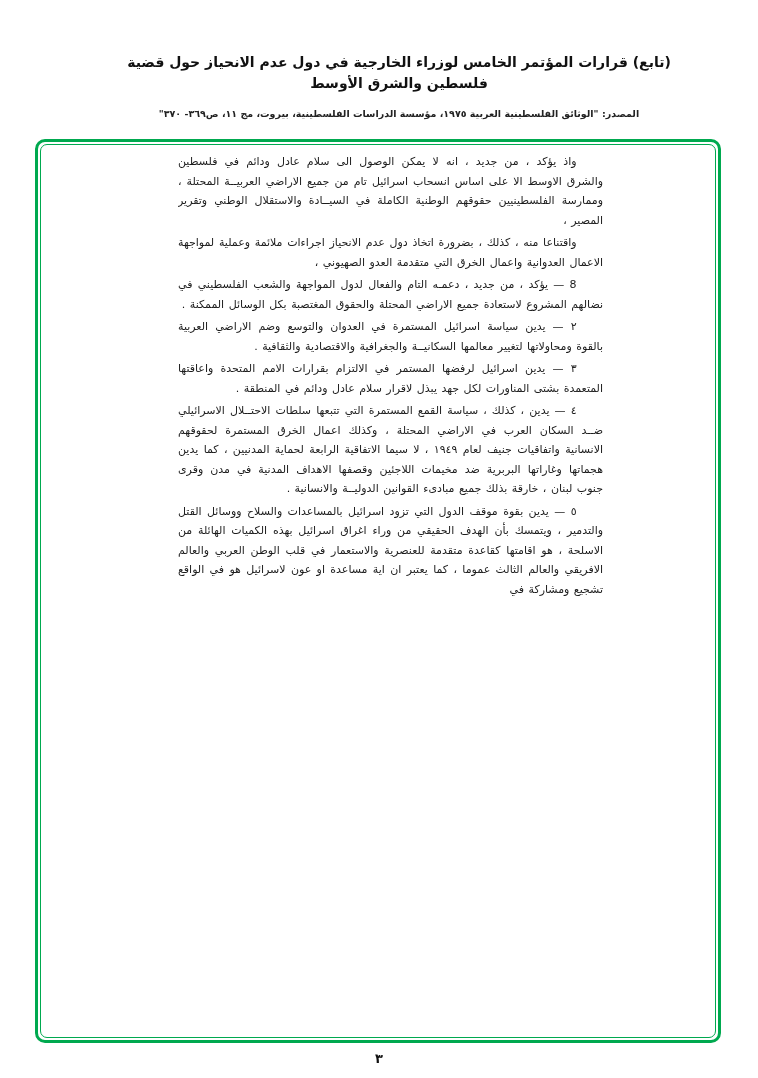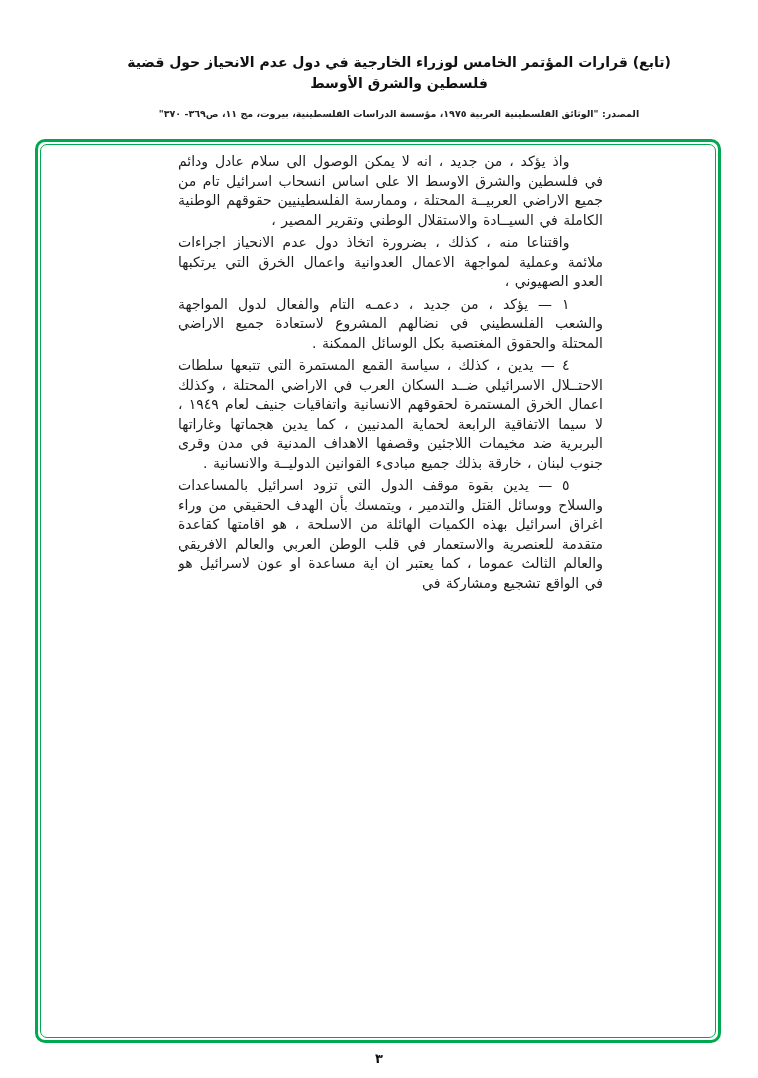--- a/index.html
+++ b/index.html
@@ -48,21 +48,21 @@
   }
   .body-text{
     position:absolute;
     top:152px;
     right:155px;
     width:425px;
     height:872px;
     overflow:hidden;
     direction:rtl;
     text-align:justify;
-    font-size:14px;
+    font-size:11px;
     line-height:19.5px;
     color:#1c1c1c;
   }
   .body-text p{
     margin:0 0 3px 0;
     text-indent:2.4em;
     word-spacing:1px;
   }
   .page-number{
     position:absolute;
@@ -82,21 +82,23 @@
     <div class="doc-title">(تابع) قرارات المؤتمر الخامس لوزراء الخارجية في دول عدم الانحياز حول قضية فلسطين والشرق الأوسط</div>
     <div class="doc-source">المصدر: "الوثائق الفلسطينية العربية ١٩٧٥، مؤسسة الدراسات الفلسطينية، بيروت، مج ١١، ص٣٦٩- ٣٧٠"</div>
   </div>
 
   <div class="frame-outer">
     <div class="frame-inner"></div>
   </div>
 
   <div class="body-text">
     <p>واذ يؤكد ، من جديد ، انه لا يمكن الوصول الى سلام عادل ودائم في فلسطين والشرق الاوسط الا على اساس انسحاب اسرائيل تام من جميع الاراضي العربيــة المحتلة ، وممارسة الفلسطينيين حقوقهم الوطنية الكاملة في السيــادة والاستقلال الوطني وتقرير المصير ،</p>
-    <p>واقتناعا منه ، كذلك ، بضرورة اتخاذ دول عدم الانحياز اجراءات ملائمة وعملية لمواجهة الاعمال العدوانية واعمال الخرق التي يرتكبها العدو الصهيوني ،</p>
-    <p>١ — يؤكد ، من جديد ، دعمـه التام والفعال لدول المواجهة والشعب الفلسطيني في نضالهم المشروع لاستعادة جميع الاراضي المحتلة والحقوق المغتصبة بكل الوسائل الممكنة .</p>
+    <p>واقتناعا منه ، كذلك ، بضرورة اتخاذ دول عدم الانحياز اجراءات ملائمة وعملية لمواجهة الاعمال العدوانية واعمال الخرق التي متقدمة العدو الصهيوني ،</p>
+    <p>8 — يؤكد ، من جديد ، دعمـه التام والفعال لدول المواجهة والشعب الفلسطيني في نضالهم المشروع لاستعادة جميع الاراضي المحتلة والحقوق المغتصبة بكل الوسائل الممكنة .</p>
+    <p>٢ — يدين سياسة اسرائيل المستمرة في العدوان والتوسع وضم الاراضي العربية بالقوة ومحاولاتها لتغيير معالمها السكانيــة والجغرافية والاقتصادية والثقافية .</p>
+    <p>٣ — يدين اسرائيل لرفضها المستمر في الالتزام بقرارات الامم المتحدة واعاقتها المتعمدة بشتى المناورات لكل جهد يبذل لاقرار سلام عادل ودائم في المنطقة .</p>
     <p>٤ — يدين ، كذلك ، سياسة القمع المستمرة التي تتبعها سلطات الاحتــلال الاسرائيلي ضــد السكان العرب في الاراضي المحتلة ، وكذلك اعمال الخرق المستمرة لحقوقهم الانسانية واتفاقيات جنيف لعام ١٩٤٩ ، لا سيما الاتفاقية الرابعة لحماية المدنيين ، كما يدين هجماتها وغاراتها البربرية ضد مخيمات اللاجئين وقصفها الاهداف المدنية في مدن وقرى جنوب لبنان ، خارقة بذلك جميع مبادىء القوانين الدوليــة والانسانية .</p>
     <p>٥ — يدين بقوة موقف الدول التي تزود اسرائيل بالمساعدات والسلاح ووسائل القتل والتدمير ، ويتمسك بأن الهدف الحقيقي من وراء اغراق اسرائيل بهذه الكميات الهائلة من الاسلحة ، هو اقامتها كقاعدة متقدمة للعنصرية والاستعمار في قلب الوطن العربي والعالم الافريقي والعالم الثالث عموما ، كما يعتبر ان اية مساعدة او عون لاسرائيل هو في الواقع تشجيع ومشاركة في</p>
   </div>
 
   <div class="page-number">٣</div>
 
 </div>
 
 </body></html>

